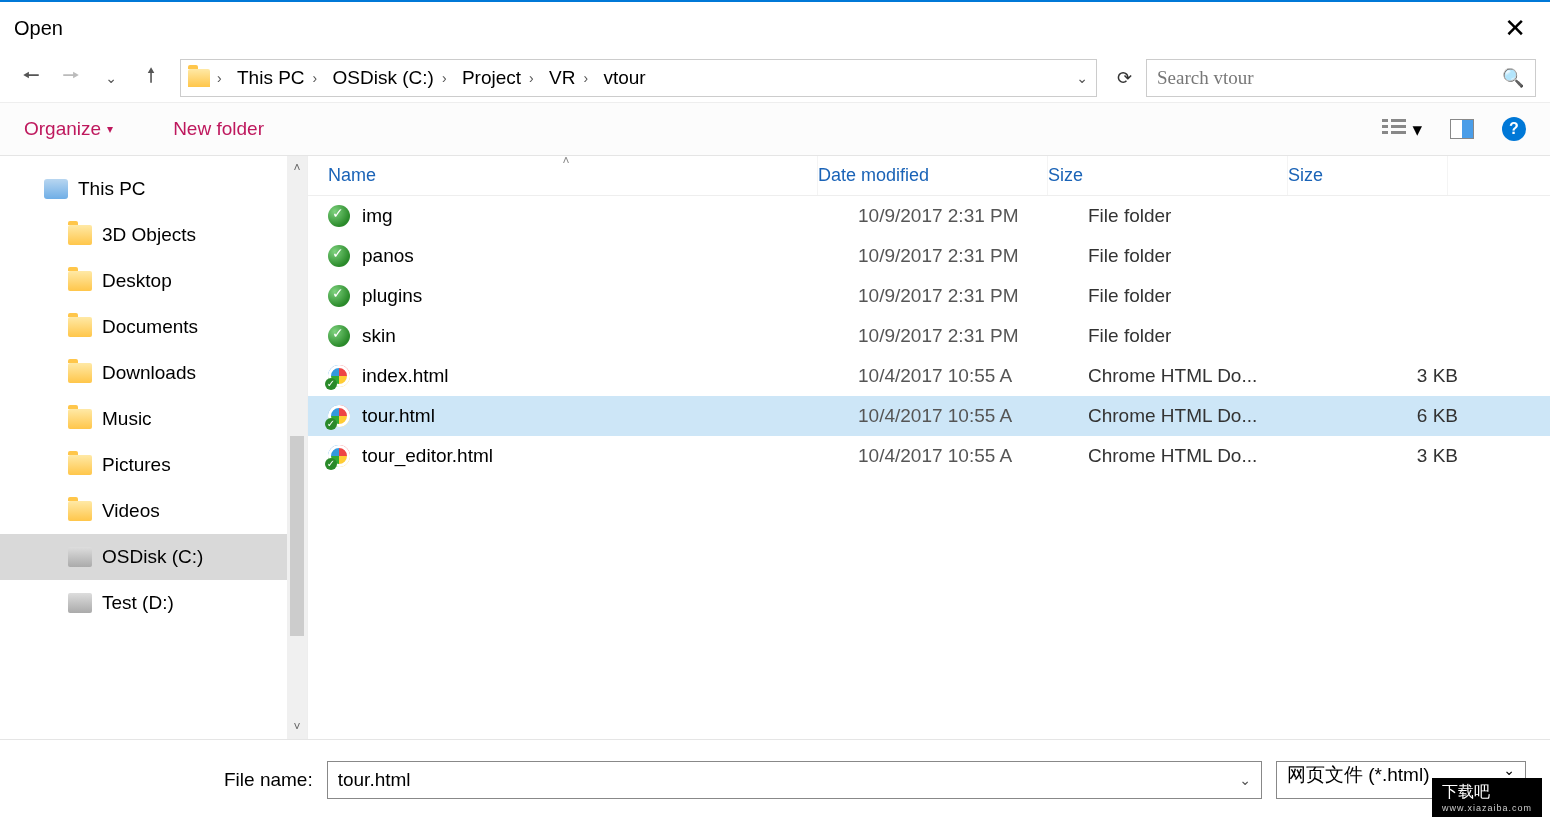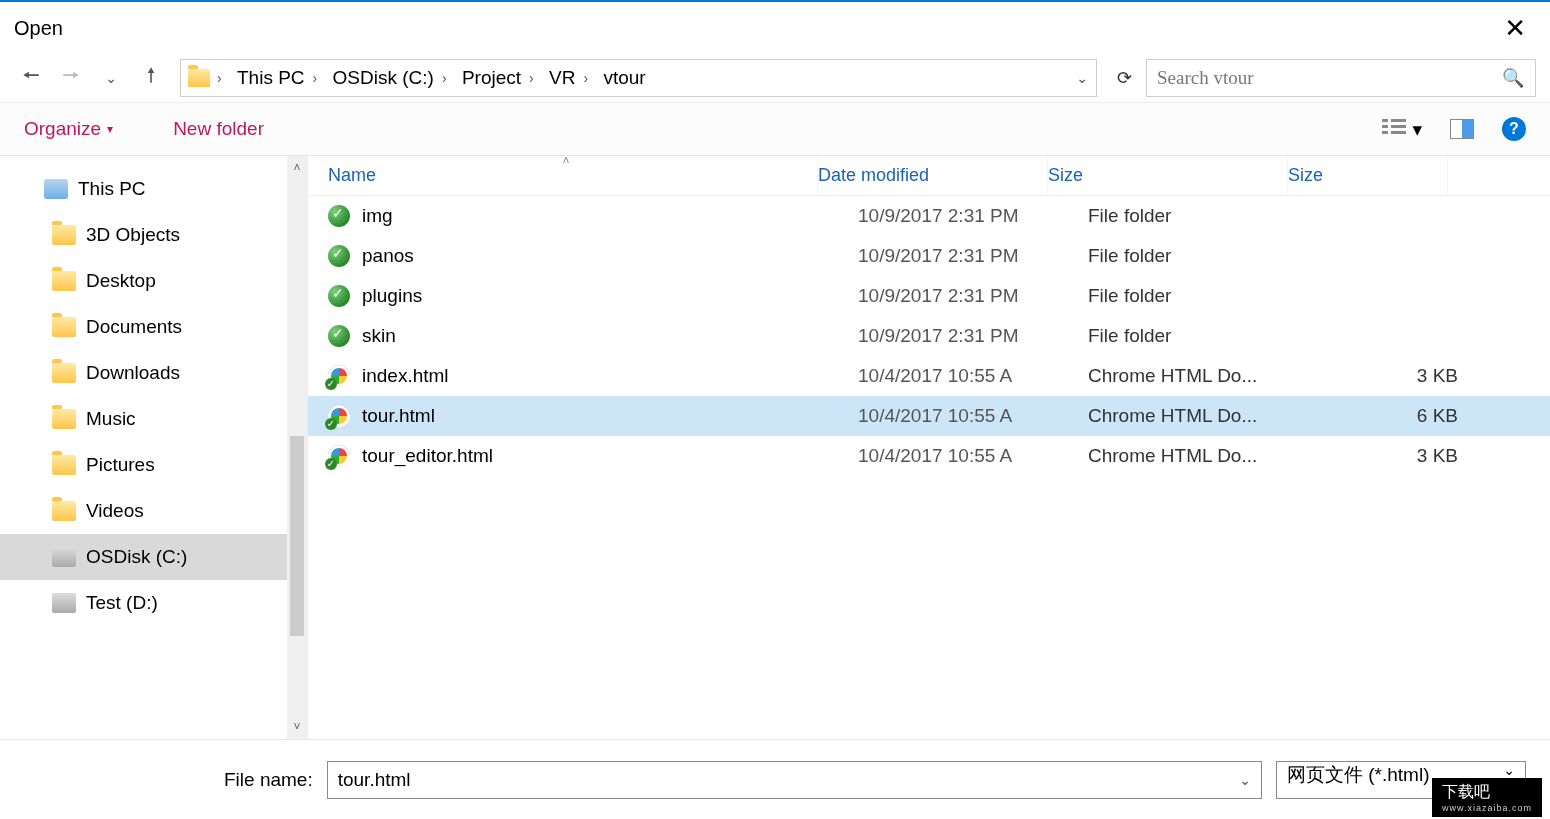--- a/index.html
+++ b/index.html
@@ -130,21 +130,21 @@
     position:relative;
   }
   .sbtree { padding-top:10px; }
   .sbitem {
     display:flex; align-items:center;
     height:46px;
     font-size:19px;
     gap:10px;
   }
   .sbitem.lvl0 { padding-left:44px; }
-  .sbitem.lvl1 { padding-left:52px; }
+  .sbitem.lvl1 { padding-left:68px; }
   .sbitem.sel {
     background:#d9d9d9;
   }
   .sbicon {
     width:24px; height:20px;
     flex-shrink:0;
     background: linear-gradient(#ffe9a6,#ffc64a);
     border-radius:2px;
     position:relative;
   }

